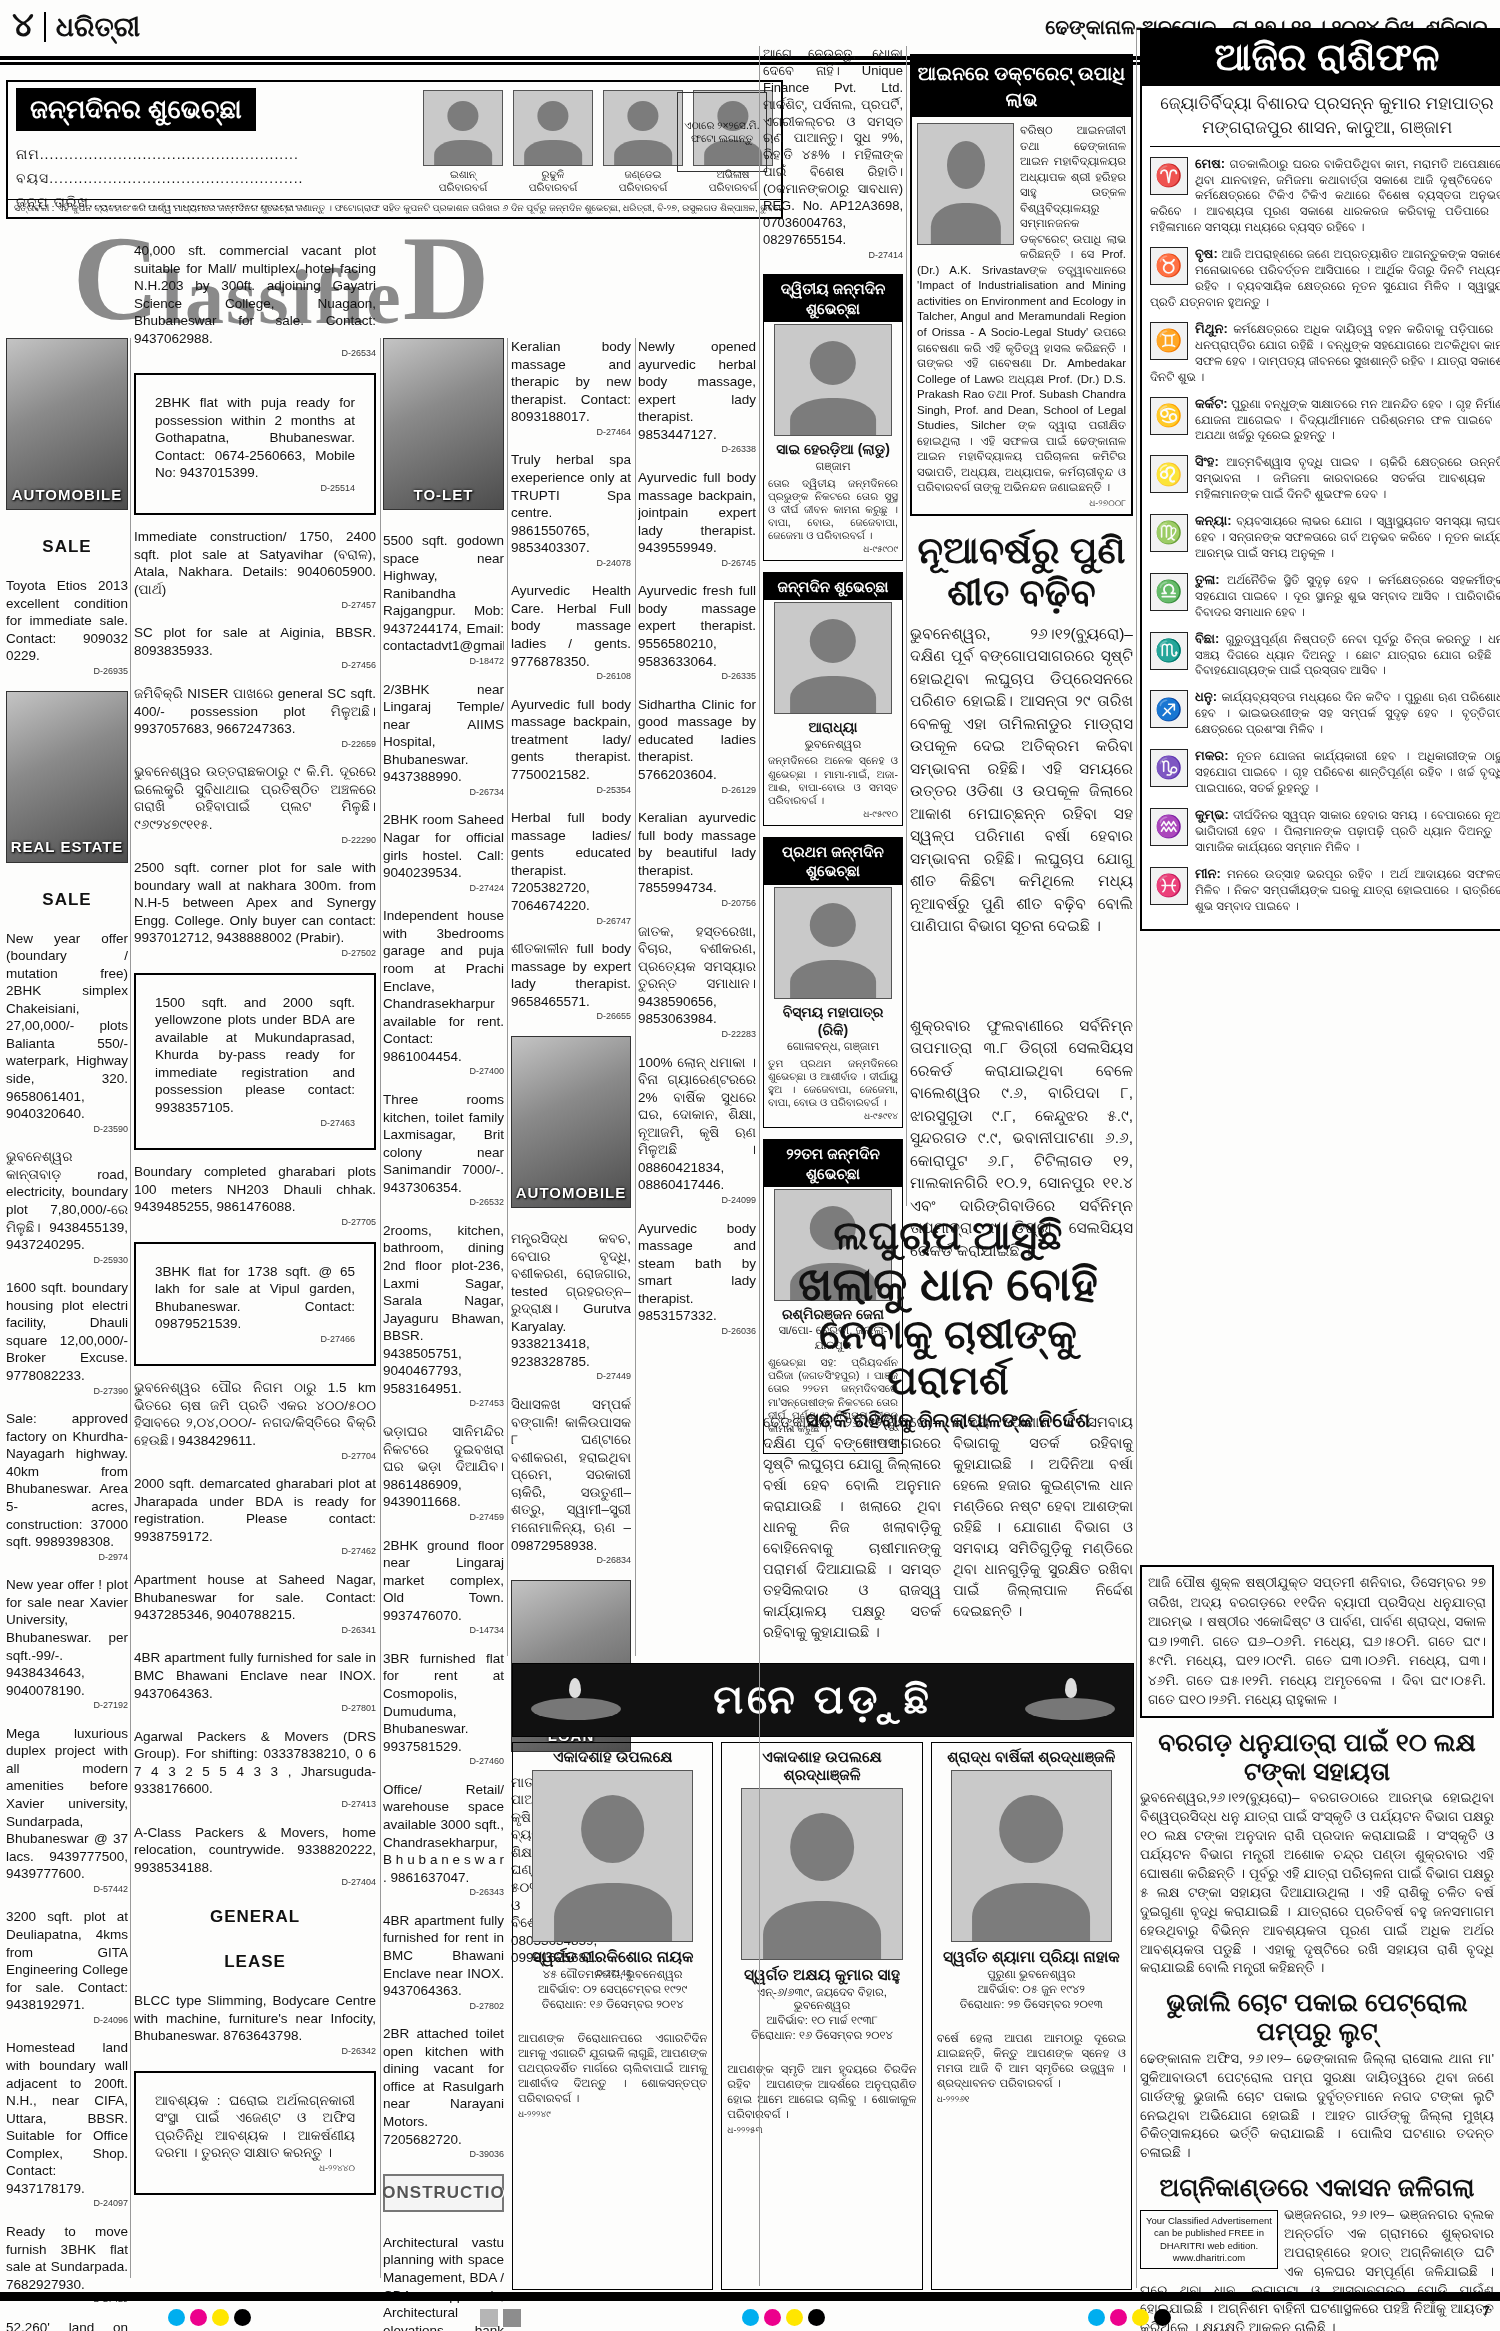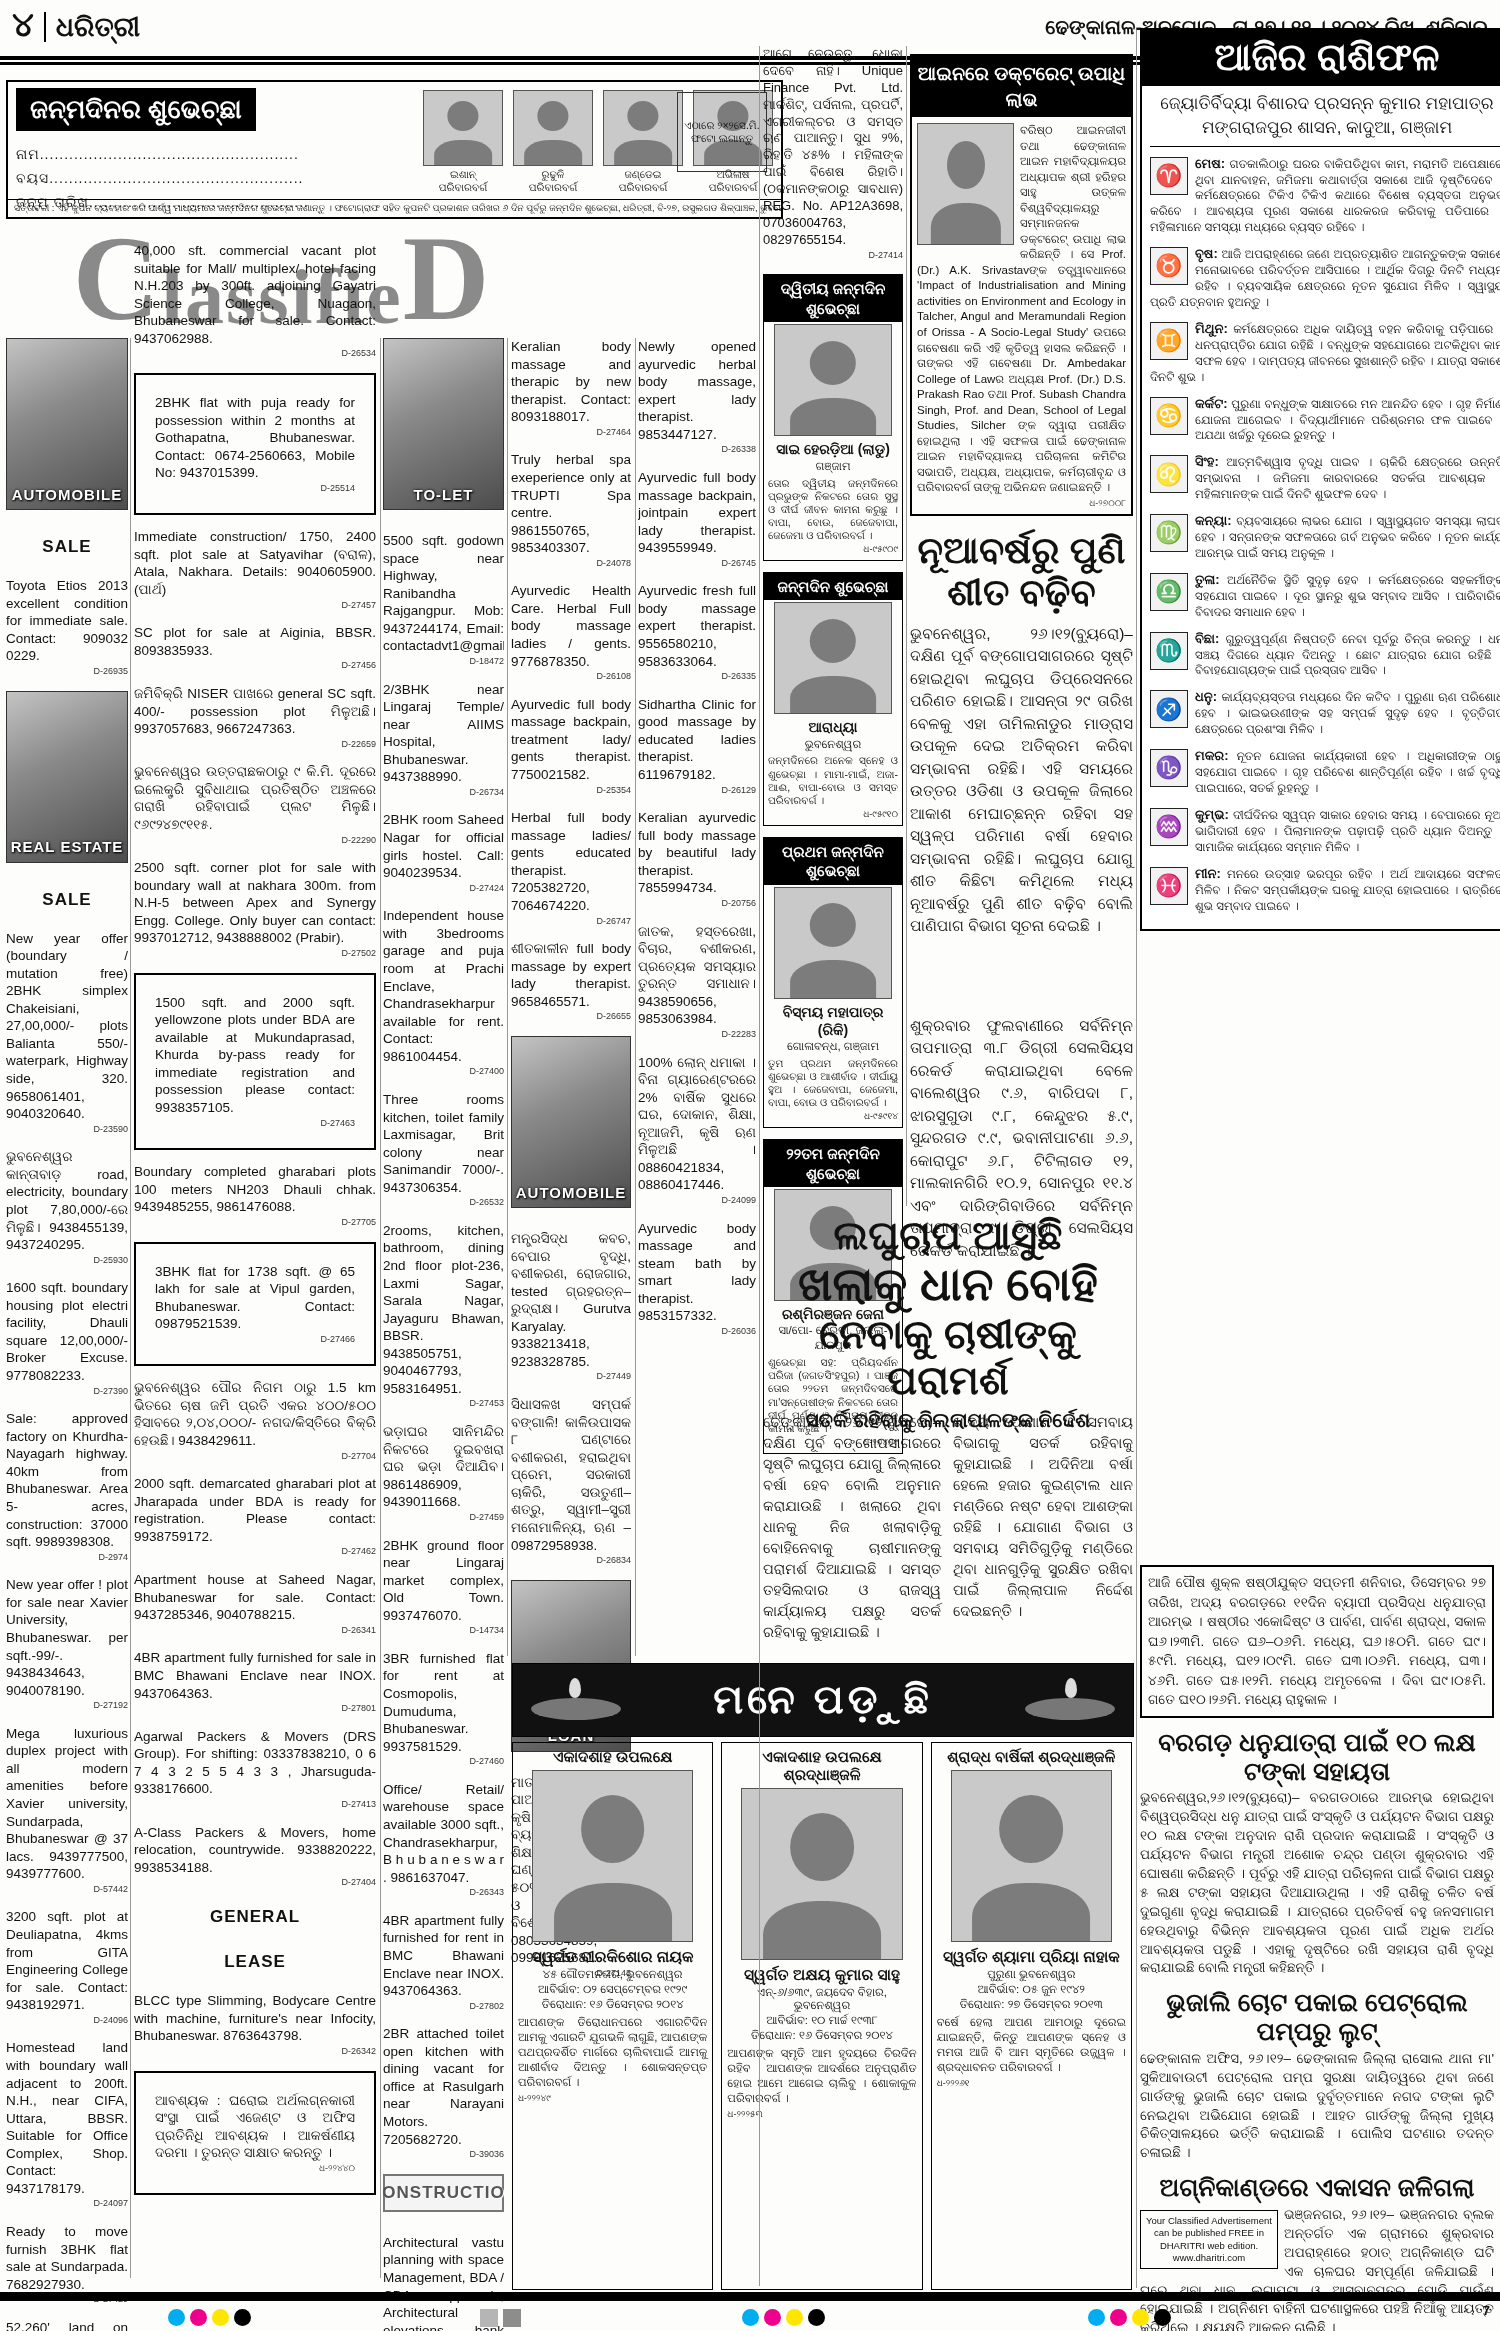--- a/index.html
+++ b/index.html
@@ -64,21 +64,21 @@
   .lamp::before{content:"";position:absolute;left:18px;top:34px;width:90px;height:22px;border-radius:50%;background:#777}
   .lamp::after{content:"";position:absolute;left:56px;top:14px;width:12px;height:20px;border-radius:50% 50% 50% 50%/60% 60% 40% 40%;background:#ddd}
   .memtitle{flex:1;text-align:center;font-size:40px;font-weight:bold;letter-spacing:4px}
   .memrow{position:absolute;left:512px;top:1742px;width:620px;height:548px;display:flex;gap:8px}
   .mbox{flex:1;border:1.5px solid #000;padding:5px;text-align:center;font-size:11.5px;overflow:hidden}
   .mhead{font-weight:bold;font-size:15px;margin-bottom:4px}
   .mbox .photo{height:170px;margin:0 14px 6px}
   .mname2{font-weight:bold;font-size:15.5px}
   .maddr{font-size:11.5px;margin:2px 0}
   .mdates{font-size:11.5px;margin:2px 0}
-  .mmsg{text-align:justify;margin-top:4px;line-height:1.3}
+  .mmsg{text-align:justify;margin-top:20px;line-height:1.3}
   .mref{text-align:left;font-size:9px;margin-top:3px}
   
   .rashi{position:absolute;left:1140px;top:28px;width:354px;border:2px solid #000;padding:6px 8px;background:#fff}
   .rtitle{background:#000;color:#fff;text-align:center;font-size:38px;font-weight:bold;padding:6px 0;margin:-6px -8px 6px}
   .rcredit{text-align:center;font-size:17px;border-bottom:1.5px solid #000;padding-bottom:6px;margin-bottom:8px;line-height:1.4}
   .zrow{margin-bottom:9px;font-size:11.8px;line-height:1.35;text-align:justify}
   .zic{float:left;width:36px;height:36px;border:1.5px solid #222;margin:2px 7px 2px 0;display:flex;align-items:center;justify-content:center;font-size:22px;background:#f2f2f2}
   .zname{font-weight:bold;font-size:13px}
   .rlow{position:absolute;left:1140px;width:354px}
   .panch{border:2px solid #000;padding:6px;font-size:13.5px;line-height:1.45;text-align:justify}
@@ -480,21 +480,21 @@
       <div class="adb"><span class="t">Ayurvedic full body massage backpain, jointpain expert lady therapist. 9439559949.</span><span class="ref">D-26745</span></div>
     </div>
 
     <div class="ad">
 
       <div class="adb"><span class="t">Ayurvedic fresh full body massage expert therapist. 9556580210, 9583633064.</span><span class="ref">D-26335</span></div>
     </div>
 
     <div class="ad">
 
-      <div class="adb"><span class="t">Sidhartha Clinic for good massage by educated ladies therapist. 6119679182.</span><span class="ref">D-26129</span></div>
+      <div class="adb"><span class="t">Sidhartha Clinic for good massage by educated ladies therapist. 5766203604.</span><span class="ref">D-26129</span></div>
     </div>
 
     <div class="ad">
 
       <div class="adb"><span class="t">Keralian ayurvedic full body massage by beautiful lady therapist. 7855994734.</span><span class="ref">D-20756</span></div>
     </div>
 
     <div class="ad">
 
       <div class="adb"><span class="t">ଜାତକ, ହସ୍ତରେଖା, ବିଚାର, ବଶୀକରଣ, ପ୍ରତ୍ୟେକ ସମସ୍ୟାର ତୁରନ୍ତ ସମାଧାନ। 9438590656, 9853063984.</span><span class="ref">D-22283</span></div>

